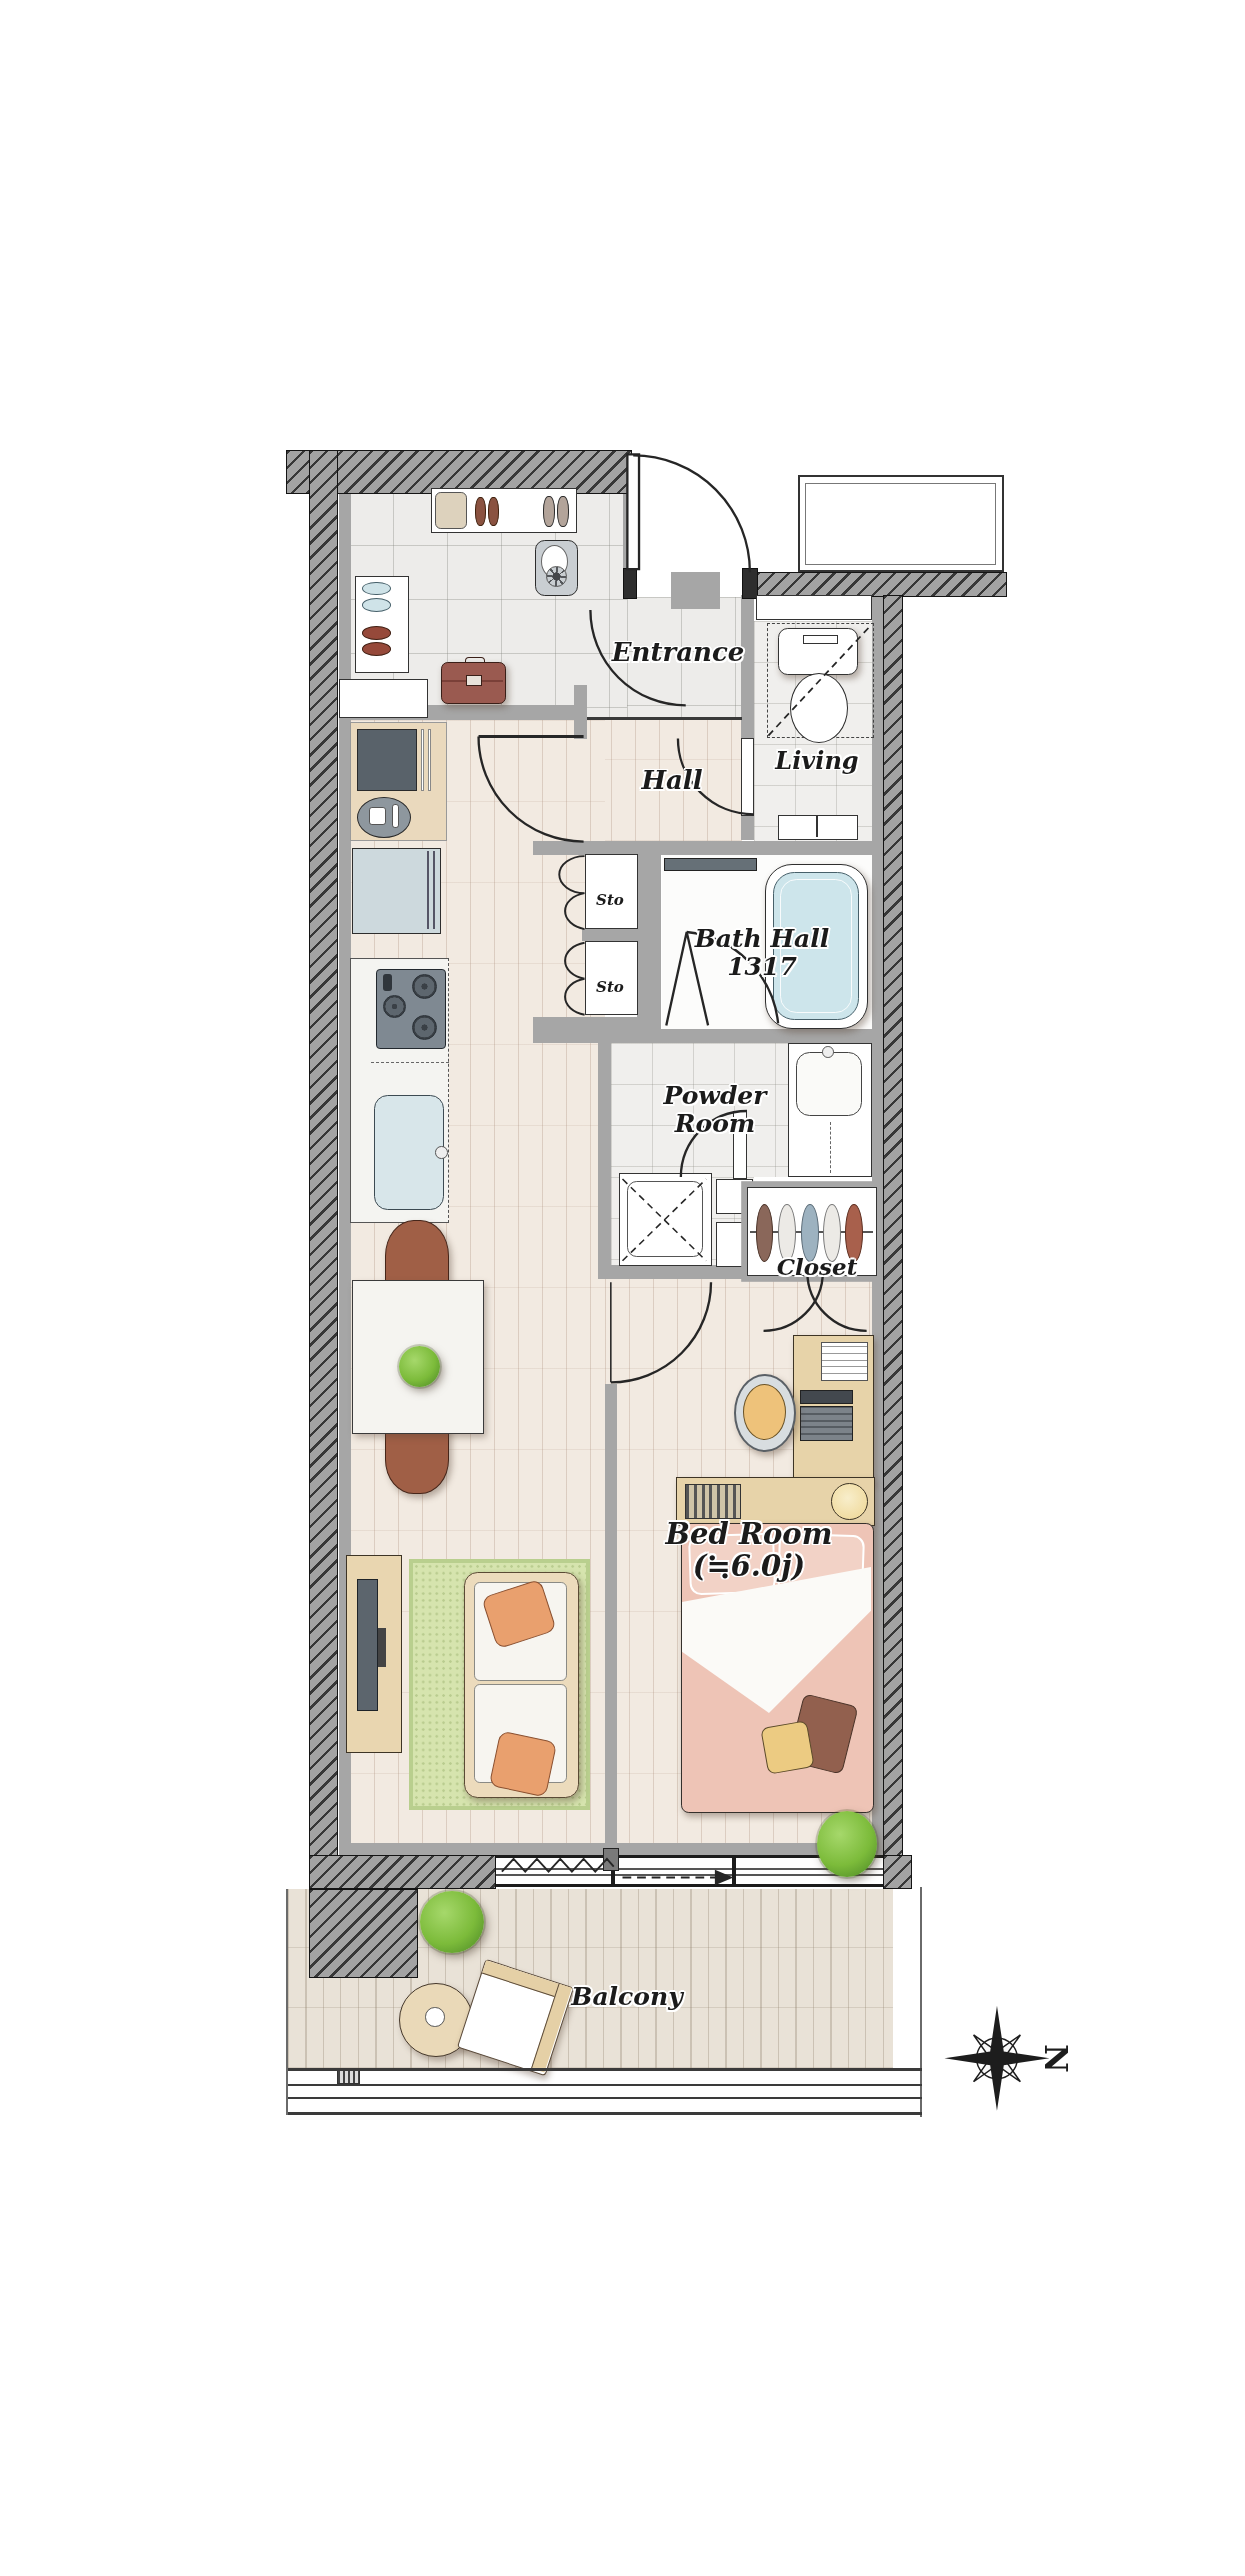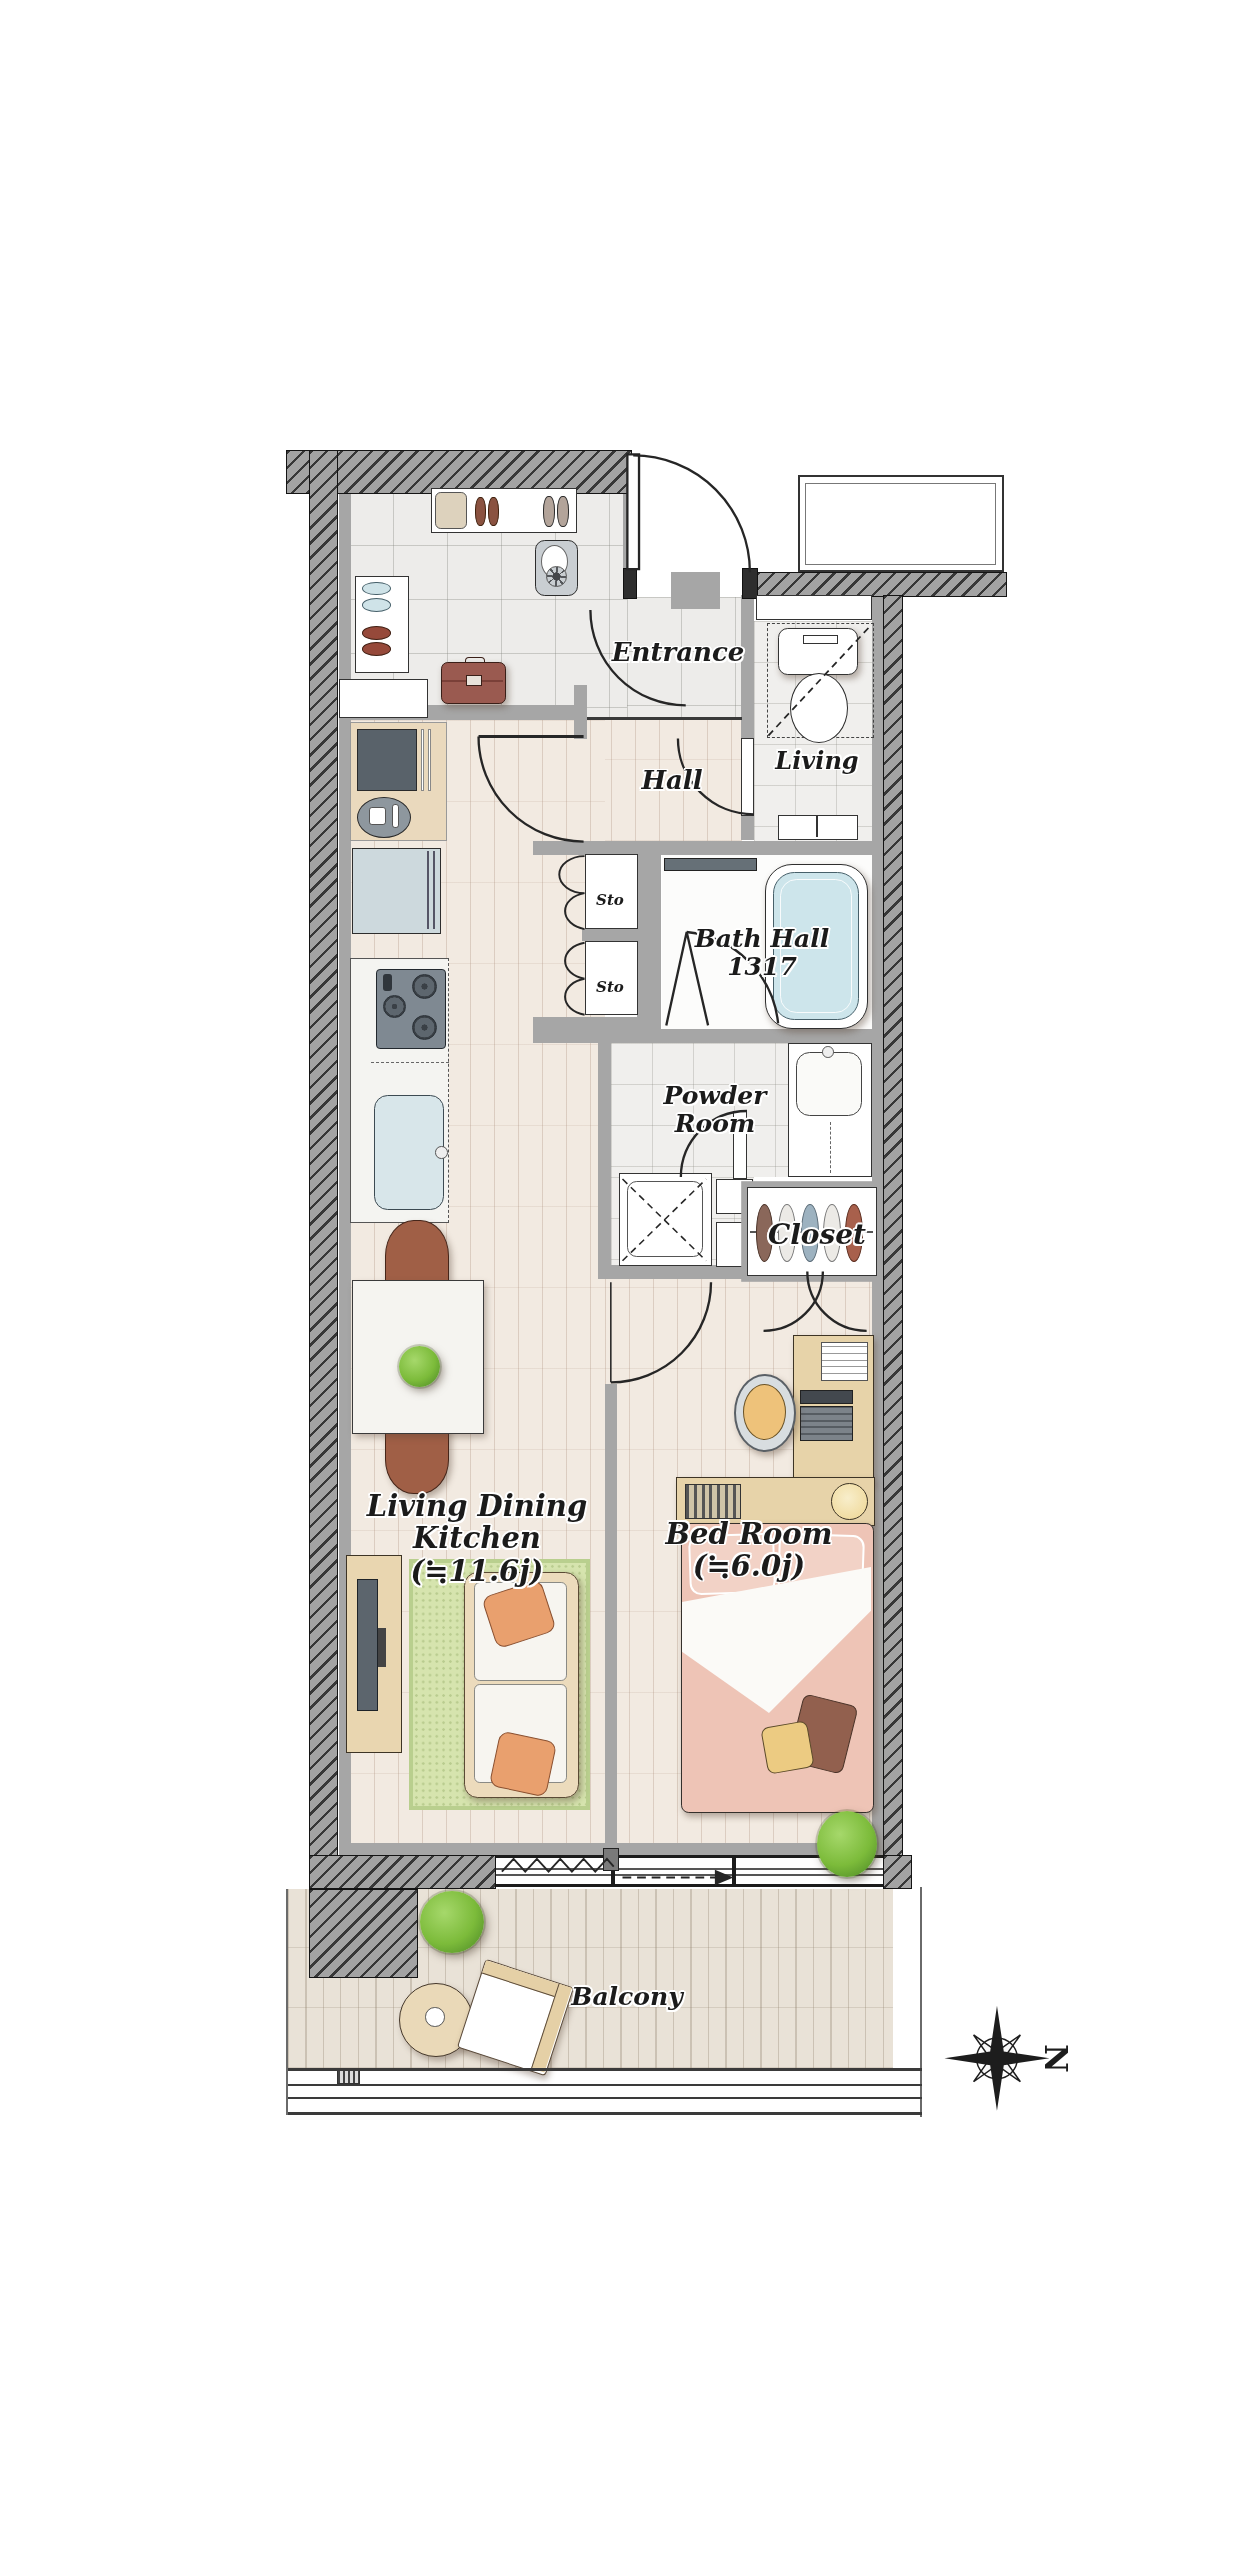--- a/index.html
+++ b/index.html
@@ -34,21 +34,21 @@
   .plant{position:absolute;border-radius:50%;
         background:radial-gradient(circle at 38% 35%,#a6d86b,#7cbb3a 55%,#55922a 88%);
         box-shadow:0 0 0 1.9px rgba(70,90,40,.25),2.9px 3.9px 8.8px rgba(70,55,40,.5);}
   .rail{position:absolute;background:#3a3a3a;}
   
   .lbl{position:absolute;transform:translate(-50%,-50%);text-align:center;color:#1b1b1b;
        font-family:"DejaVu Serif","Liberation Serif",serif;font-style:italic;font-weight:700;
        line-height:1.12;white-space:nowrap;z-index:40;
        text-shadow:-1.9px 0 0 #fff,1.9px 0 0 #fff,0 -1.9px 0 #fff,0 1.9px 0 #fff,
                    -1.5px -1.5px 0 #fff,1.5px -1.5px 0 #fff,-1.5px 1.5px 0 #fff,1.5px 1.5px 0 #fff;}
-  .f22{font-size:15px;} .f24{font-size:28px;} .f25{font-size:24px;}
+  .f22{font-size:15px;} .f24{font-size:23px;margin-top:32px;} .f25{font-size:24px;}
   .f26{font-size:25px;} .f27{font-size:26px;} .f28{font-size:25px;} .f30{font-size:29px;}
   svg.overlay{position:absolute;left:0;top:0;z-index:30;}
 </style>
 </head>
 <body>
 
 <div class="plan">
 
   <div class="tile" style="left:339px;top:491px;width:289px;height:229px;"></div>
   <div class="tile" style="left:627px;top:597px;width:126px;height:123px;"></div>
@@ -282,25 +282,20 @@
   <div class="lbl f22" style="left:610px;top:987px;">Sto</div>
   <div class="lbl" style="left:762px;top:953px;">
     <span class="f26" style="display:block;">Bath Hall</span>
     <span class="f26" style="display:block;text-align:center;">1317</span>
   </div>
   <div class="lbl" style="left:715px;top:1110px;">
     <span class="f26" style="display:block;">Powder</span>
     <span class="f26" style="display:block;">Room</span>
   </div>
   <div class="lbl f24" style="left:817px;top:1235px;">Closet</div>
-  <div class="lbl" style="left:477px;top:1539px;">
-    <span class="f30" style="display:block;">Living Dining</span>
-    <span class="f30" style="display:block;">Kitchen</span>
-    <span class="f30" style="display:block;">(≒11.6j)</span>
-  </div>
   <div class="lbl" style="left:749px;top:1550px;">
     <span class="f30" style="display:block;">Bed Room</span>
     <span class="f30" style="display:block;">(≒6.0j)</span>
   </div>
   <div class="lbl f28" style="left:627px;top:1997px;">Balcony</div>
 
 </div>
 
 
 </body></html>

